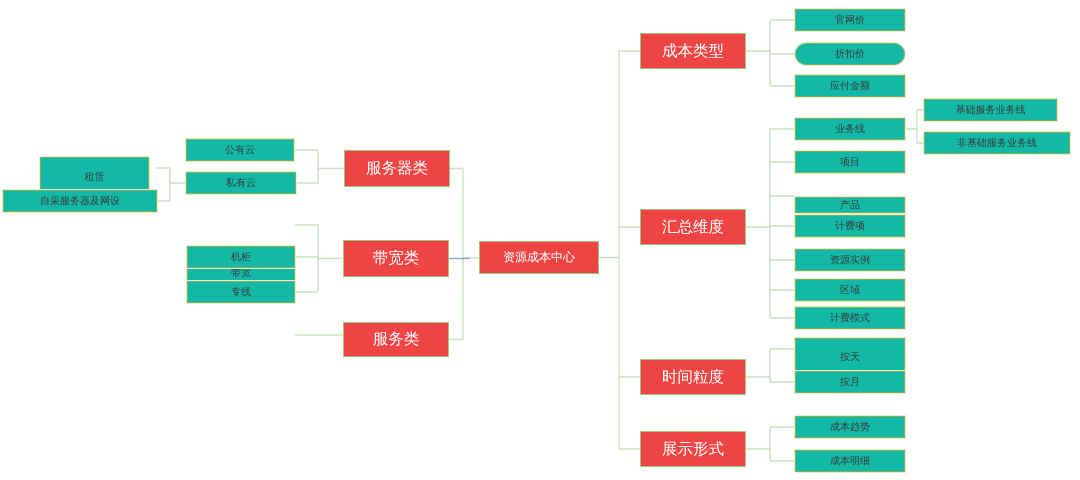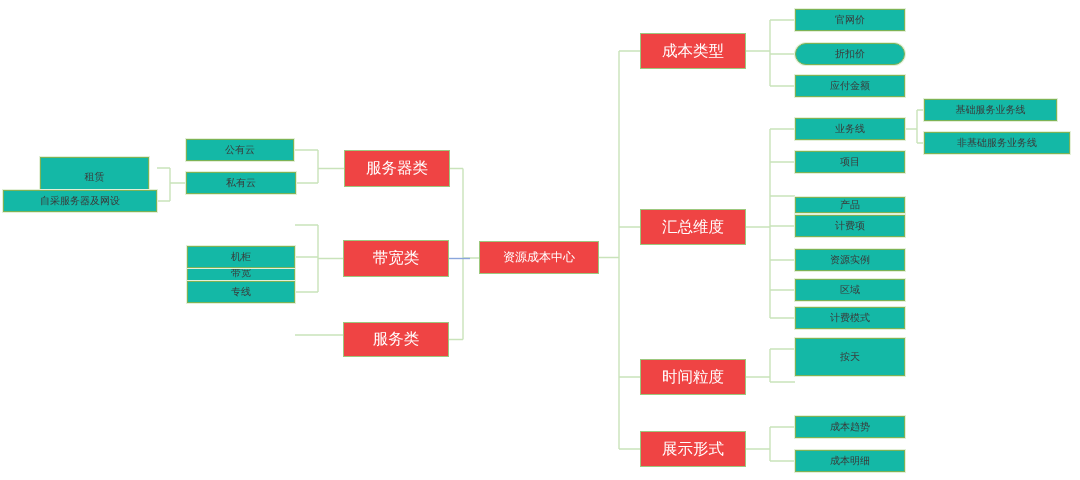--- a/index.html
+++ b/index.html
@@ -84,17 +84,18 @@
   <div class="node white-node" style="left:795px;top:197px;width:110px;height:16px;">产品</div>
   <div class="node white-node" style="left:795px;top:215px;width:110px;height:22px;">计费项</div>
   <div class="node white-node" style="left:795px;top:249px;width:110px;height:22px;">资源实例</div>
   <div class="node white-node" style="left:795px;top:279px;width:110px;height:22px;">区域</div>
   <div class="node white-node" style="left:795px;top:307px;width:110px;height:22px;">计费模式</div>
 
   <div class="node white-node" style="left:924px;top:99px;width:133px;height:22px;">基础服务业务线</div>
   <div class="node white-node" style="left:924px;top:132px;width:146px;height:22px;">非基础服务业务线</div>
 
   <div class="node white-node" style="left:795px;top:338px;width:110px;height:38px;">按天</div>
+  <div class="node white-node" style="left:795px;top:371px;width:110px;height:22px;">按月</div>
 
   <div class="node white-node" style="left:795px;top:416px;width:110px;height:22px;">成本趋势</div>
   <div class="node white-node" style="left:795px;top:450px;width:110px;height:22px;">成本明细</div>
 
 </div>
 
 </body></html>

